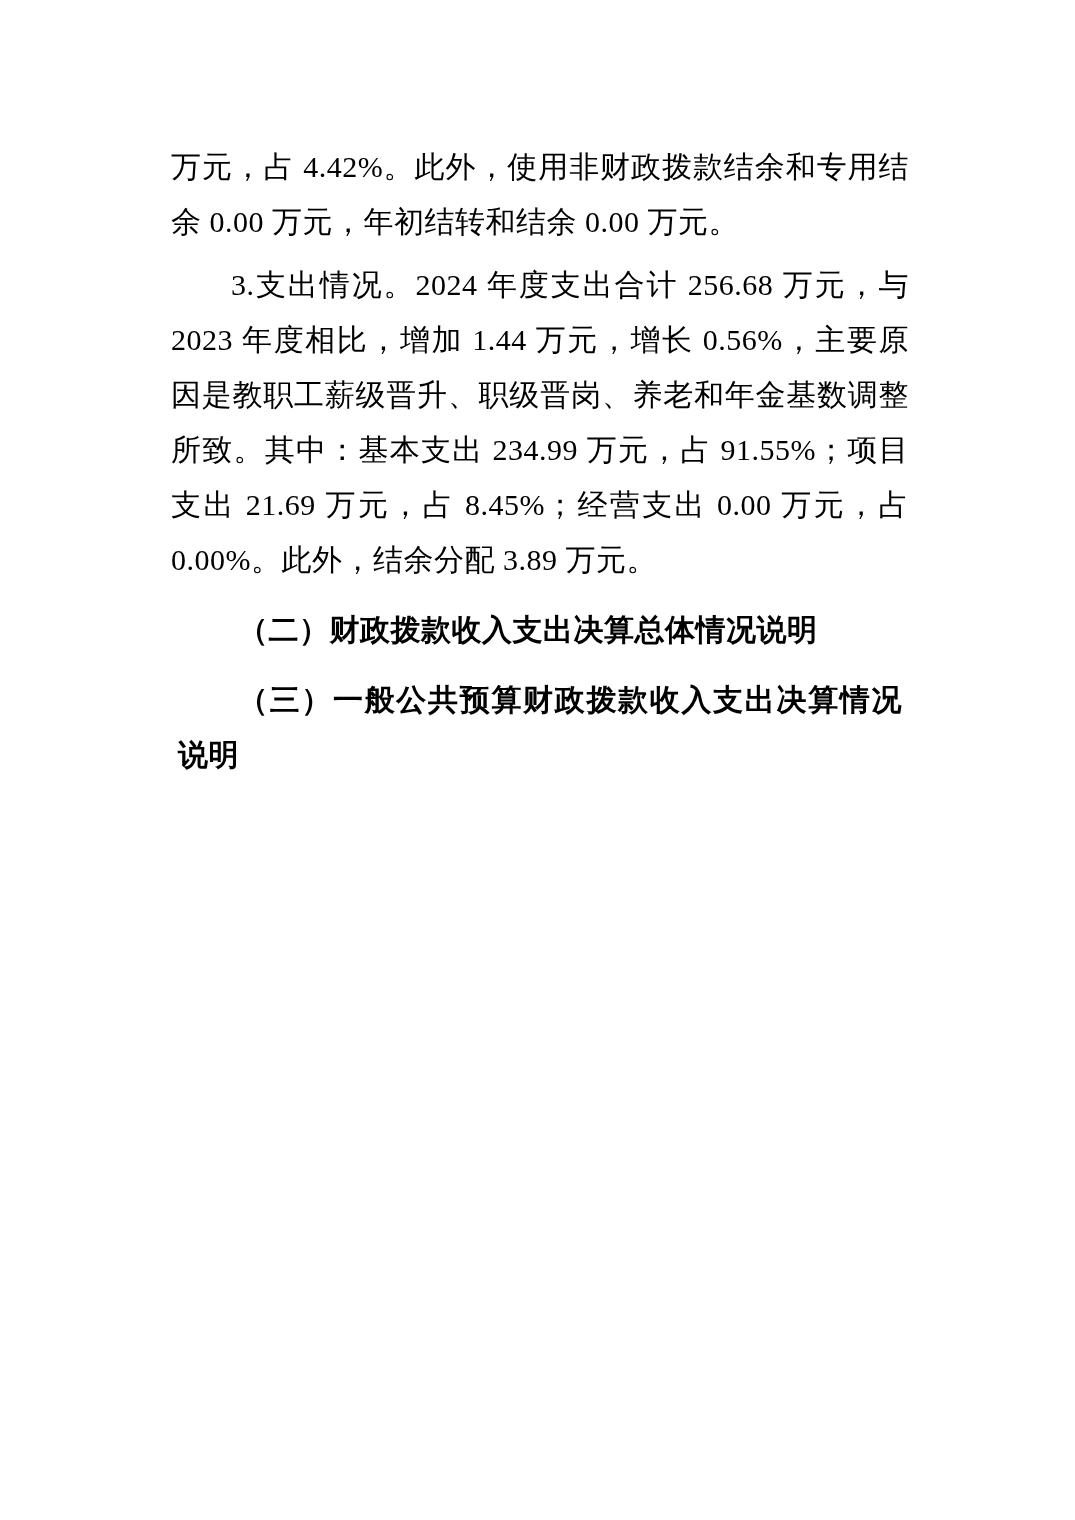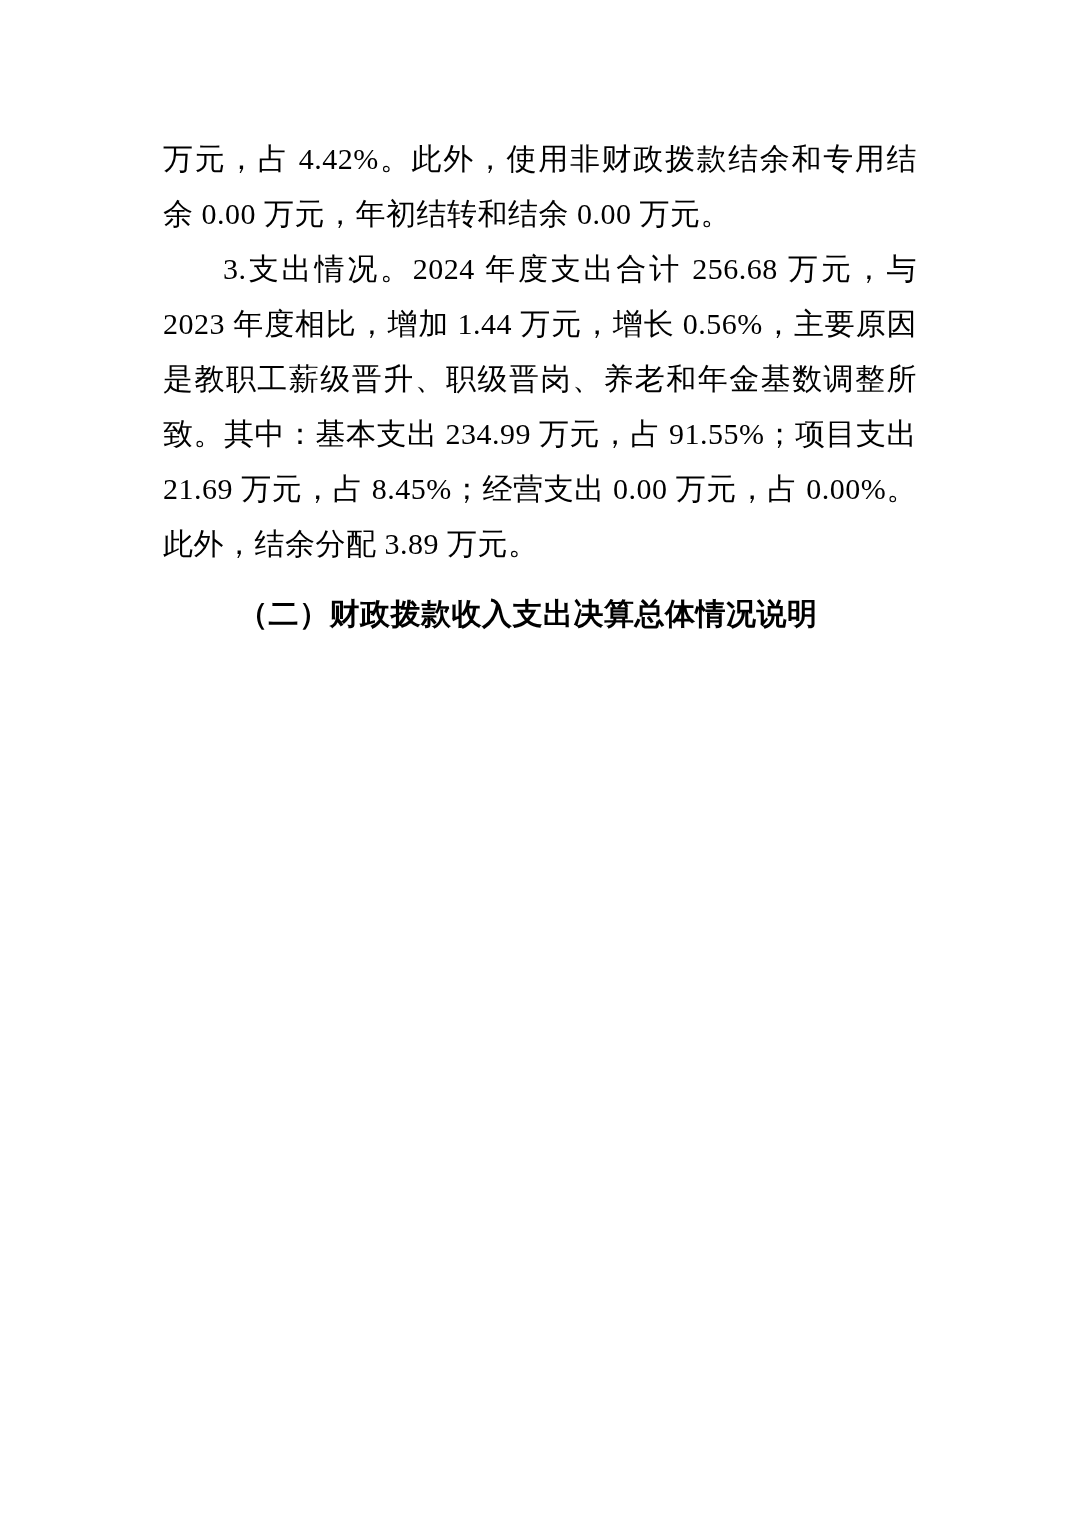--- a/index.html
+++ b/index.html
@@ -21,21 +21,21 @@
     padding: 131px 158px 0 163px;
     background: #ffffff;
   }
   .doc-text {
     font-size: 30px;
     line-height: 55px;
     text-align: justify;
     letter-spacing: 0.5px;
   }
   p.para {
-    margin: 0;
+    margin: 8px;
     text-indent: 2em;
   }
   p.para.continuation {
     text-indent: 0;
   }
   p.heading {
     margin: 15px;
     text-indent: 2em;
     font-weight: bold;
   }
@@ -50,16 +50,17 @@
   <div class="doc-text">
 
     <p class="para continuation">万元，占 4.42%。此外，使用非财政拨款结余和专用结余 0.00 万元，年初结转和结余 0.00 万元。</p>
 
     <p class="para"><span class="lead">3.支出情况。</span><span>2024 年度支出合计 256.68 万元，与 2023 年度相比，增加 1.44 万元，增长 0.56%，主要原因是教职工薪级晋升、职级晋岗、养老和年金基数调整所致。其中：基本支出 234.99 万元，占 91.55%；项目支出 21.69 万元，占 8.45%；经营支出 0.00 万元，占 0.00%。此外，结余分配 3.89 万元。</span></p>
 
 
     <p class="heading">（二）财政拨款收入支出决算总体情况说明</p>
 
 
+    <p class="heading">（三）一般公共预算财政拨款收入支出决算情况说明</p>
 
 
   </div>
 </div>
 
 </body></html>

